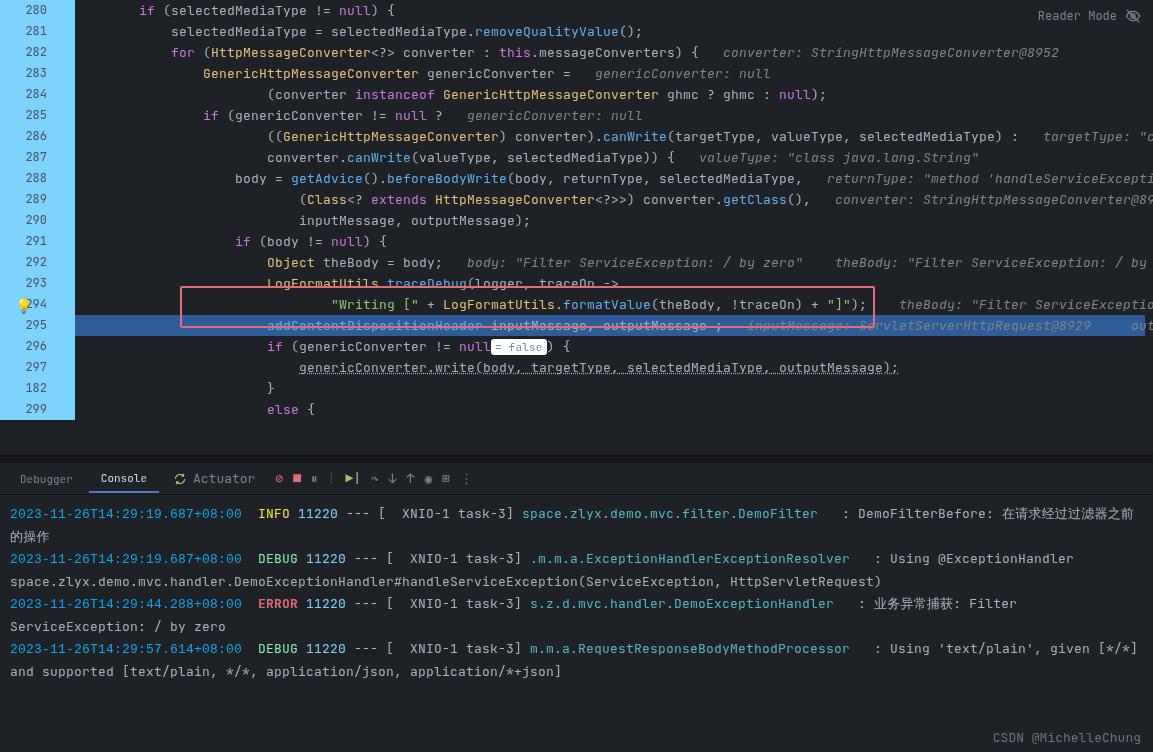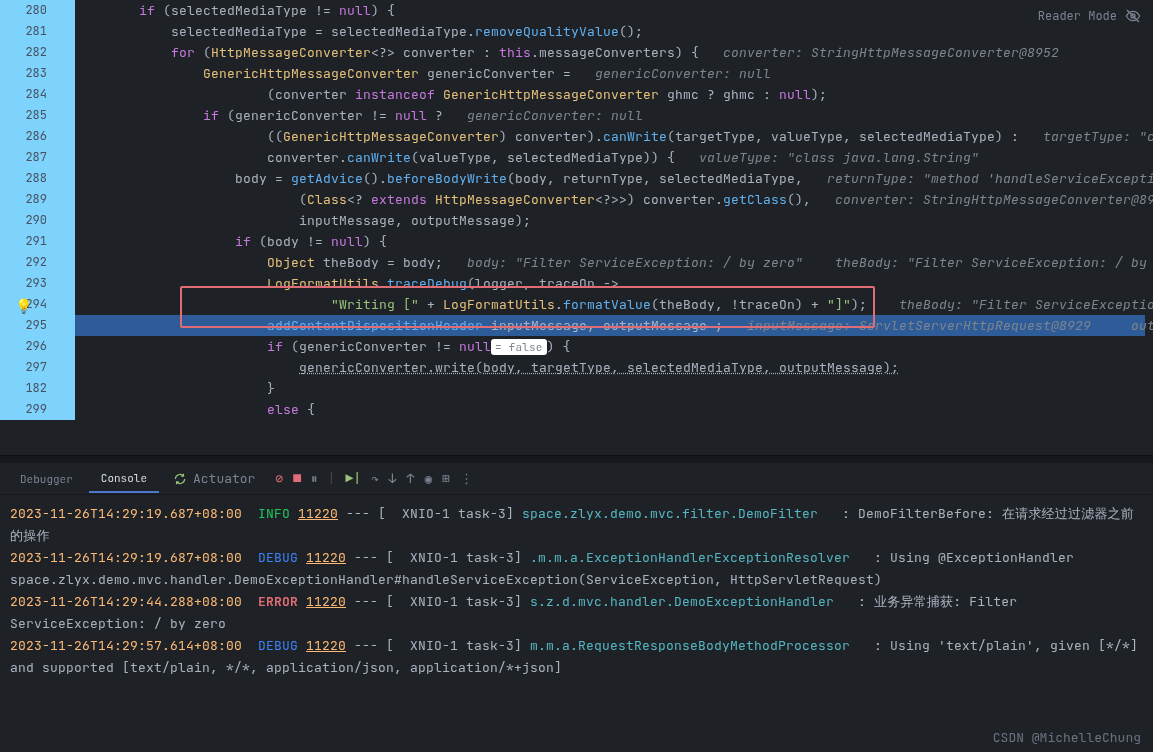--- a/index.html
+++ b/index.html
@@ -27,25 +27,25 @@
 .tab.active { color:#d7dae0; border-bottom:2px solid #4d78cc; }
 .actuator { display:flex; align-items:center; gap:6px; padding:0 10px; color:#7a8290; }
 .actuator svg { width:14px; height:14px; }
 .toolbar-icons { display:flex; align-items:center; gap:10px; padding:0 6px; }
 .toolbar-icons span { cursor:pointer; }
 .icon-red { color:#e06c75; }
 .icon-green { color:#98c379; }
 .icon-gray { color:#7a8290; }
 .console-out { flex:1; padding:8px 10px; overflow:hidden; font-size:13px; line-height:22px; letter-spacing:0.2px; }
 .log-line { white-space:pre-wrap; word-break:break-word; }
-.ts { color:#fdba74; }
-.lvl-info { color:#22c55e; }
-.lvl-debug { color:#3b82f6; }
+.ts { color:#0ea5e9;font-family:Liberation Mono, monospace; }
+.lvl-info { color:#fde047; }
+.lvl-debug { color:#86efac; }
 .lvl-error { color:#e06c75; font-weight:bold; }
-.pid { color:#fdba74;text-decoration:underline; }
+.pid { color:#7dd3fc; }
 .logger-name { color:#56b6c2; }
 .underline-red { border-bottom:2px solid #e06c75; }
 .watermark { position:absolute; bottom:6px; right:12px; color:#6b7280; font-size:13px; }
 </style>
 </head>
 <body>
 
 <div class="editor-area">
   <div class="reader-mode">
     <span>Reader Mode</span>

